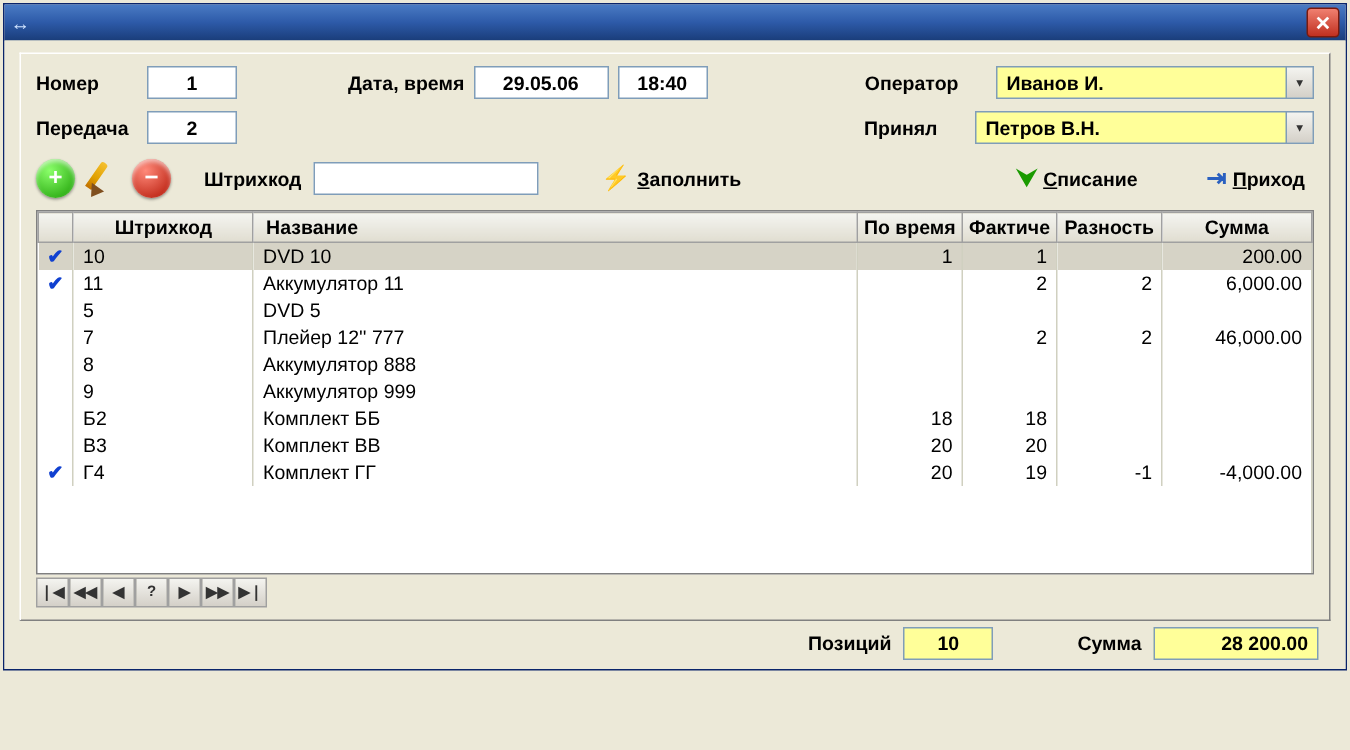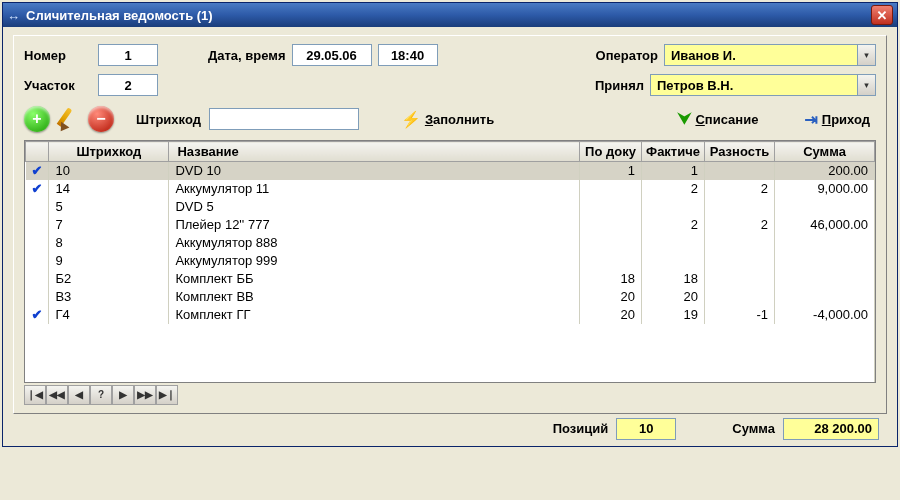--- a/index.html
+++ b/index.html
@@ -61,21 +61,21 @@
     border: 1px solid #7f9db9;
     height: 22px;
     padding: 2px 6px;
     font-weight: bold;
     font-size: 13px;
     display: flex;
     align-items: center;
   }
   .field.center { justify-content: center; }
   .field.yellow { background: #ffff99; }
-  .combo { display: flex; align-items: center; }
+  .combo { display: flex; align-items: center; margin-left: 19px; }
   .combo .field { flex: 1; }
   .dropbtn {
     width: 18px; height: 22px;
     background: linear-gradient(to bottom, #f4f4f0, #d4d0c8);
     border: 1px solid #7f9db9;
     border-left: none;
     display: flex; align-items: center; justify-content: center;
     font-size: 9px; color: #333;
   }
   .toolbar {
@@ -176,48 +176,47 @@
     justify-content: flex-end;
   }
   .statusbar .field { min-width: 60px; justify-content: center; }
 </style>
 </head>
 <body>
 
 <div class="window">
   <div class="titlebar">
     <span class="ticon">↔</span>
-    <span>Сличительная ведомость  (1)</span>
     <span class="spacer"></span>
     <div class="closebtn">
         <span>✕</span>
       </div>
   </div>
 
   <div class="client">
     <div class="panel">
 
       <div class="formrow">
         <span class="lbl" style="width:68px">Номер</span>
         <div class="field center" style="width:60px">1</div>
 
-        <span class="lbl" style="margin-left:44px">Дата, время</span>
-        <div class="field center" style="width:80px">29.05.06</div>
+        <span class="lbl" style="margin-left:68px">Дата, время</span>
+        <div class="field center" style="width:90px">29.05.06</div>
         <div class="field center" style="width:60px">18:40</div>
 
         <span style="flex:1"></span>
         <span class="lbl">Оператор</span>
         <div class="combo" style="width:212px">
           <div class="field yellow">Иванов И.</div>
           <div class="dropbtn">▾</div>
         </div>
       </div>
 
       <div class="formrow">
-        <span class="lbl" style="width:68px">Участок</span>
+        <span class="lbl" style="width:68px">Передача</span>
         <div class="field center" style="width:60px">2</div>
 
         <span style="flex:1"></span>
         <span class="lbl">Принял</span>
         <div class="combo" style="width:226px">
           <div class="field yellow">Петров В.Н.</div>
           <div class="dropbtn">▾</div>
         </div>
       </div>
 
@@ -261,44 +260,44 @@
             <col style="width:62px">
               <col style="width:60px">
               <col style="width:70px">
               <col style="width:100px">
           </colgroup>
           <thead>
             <tr>
               <th></th>
               <th>Штрихкод</th>
               <th style="text-align:left;padding-left:8px">Название</th>
-              <th>По доку</th>
+              <th>По время</th>
               <th>Фактиче</th>
               <th>Разность</th>
               <th>Сумма</th>
             </tr>
           </thead>
           <tbody id="tbody">
               <tr class="sel">
                 <td class="chk"><span class="v">✔</span></td>
                 <td>10</td>
                 <td>DVD 10</td>
                 <td class="num">1</td>
                 <td class="num">1</td>
                 <td class="num"></td>
                 <td class="num">200.00</td>
               </tr>
               <tr>
                 <td class="chk"><span class="v">✔</span></td>
-                <td>14</td>
+                <td>11</td>
                 <td>Аккумулятор 11</td>
                 <td class="num"></td>
                 <td class="num">2</td>
                 <td class="num">2</td>
-                <td class="num">9,000.00</td>
+                <td class="num">6,000.00</td>
               </tr>
               <tr>
                 <td class="chk"></td>
                 <td>5</td>
                 <td>DVD 5</td>
                 <td class="num"></td>
                 <td class="num"></td>
                 <td class="num"></td>
                 <td class="num"></td>
               </tr>
@@ -373,16 +372,16 @@
         <div class="navbtn">▶❘</div>
       </div>
 
     </div>
 
     <div class="statusbar">
       <span>Позиций</span>
       <div class="field yellow" style="width:60px">10</div>
       <span style="width:40px"></span>
       <span>Сумма</span>
-      <div class="field yellow" style="width:96px;justify-content:flex-end">28 200.00</div>
+      <div class="field yellow" style="width:110px;justify-content:flex-end">28 200.00</div>
     </div>
   </div>
 </div>
 
 </body></html>

